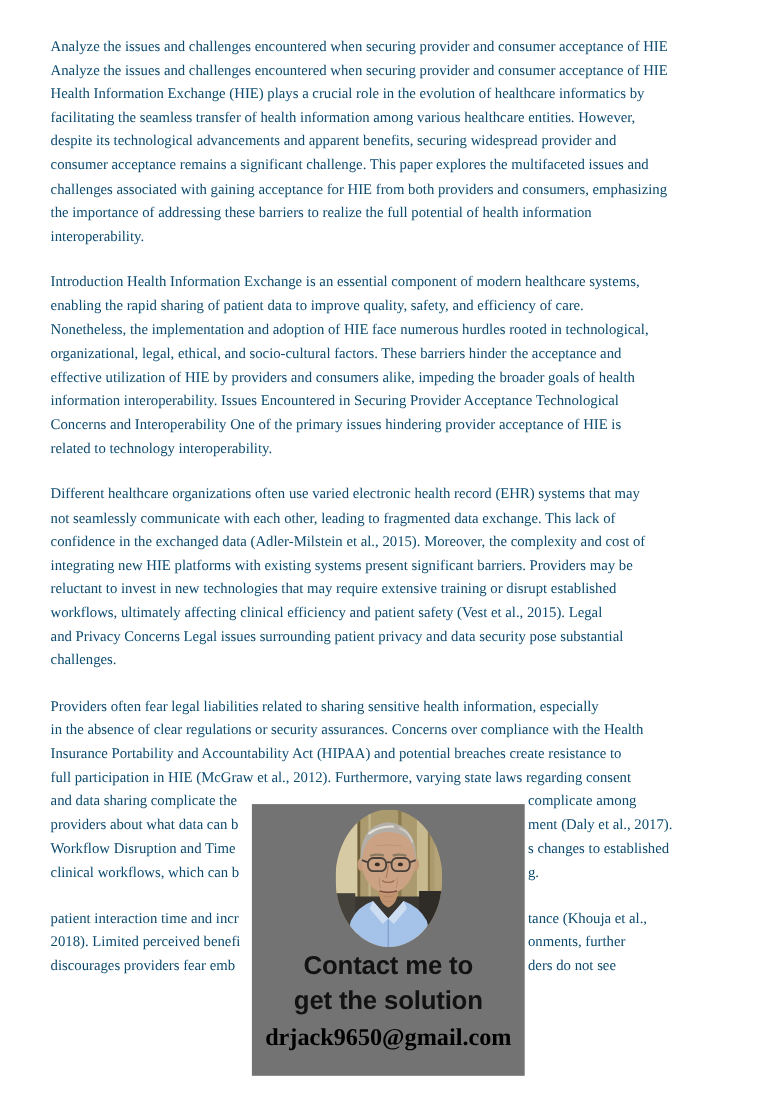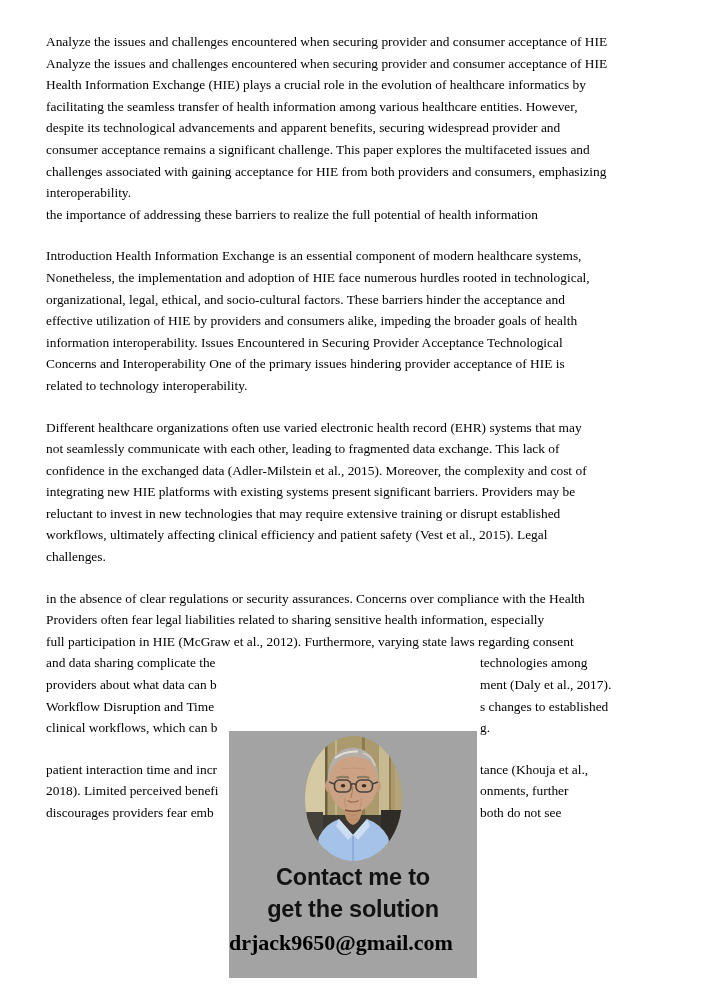--- a/index.html
+++ b/index.html
@@ -23,75 +23,78 @@
     border-radius:50%;overflow:hidden;
   }
   .photo-oval svg{display:block;}
   .promo-heading{
     position:absolute;left:0;top:130px;width:100%;text-align:center;
     font-family:"Liberation Sans","DejaVu Sans",sans-serif;
     font-weight:700;font-size:23.5px;line-height:32px;color:#121212;
     letter-spacing:-0.2px;
   }
   .promo-email{
-    position:absolute;left:0;top:198px;width:100%;
+    position:absolute;left:0;top:198px;width:100%;text-align:center;
     font-family:"Liberation Serif","DejaVu Serif",serif;
     font-weight:700;font-size:22px;line-height:27px;color:#000000;
   }
 </style>
 </head>
 <body style="background: rgb(255, 255, 255);">
 
-<div class="page-text" style="color: #000000;">
+<div class="page-text" style="color: #0c4a6e;">
     <div class="para">
       <div class="line">Analyze the issues and challenges encountered when securing provider and consumer acceptance of HIE</div>
       <div class="line">Analyze the issues and challenges encountered when securing provider and consumer acceptance of HIE</div>
       <div class="line">Health Information Exchange (HIE) plays a crucial role in the evolution of healthcare informatics by</div>
       <div class="line">facilitating the seamless transfer of health information among various healthcare entities. However,</div>
       <div class="line">despite its technological advancements and apparent benefits, securing widespread provider and</div>
       <div class="line">consumer acceptance remains a significant challenge. This paper explores the multifaceted issues and</div>
       <div class="line">challenges associated with gaining acceptance for HIE from both providers and consumers, emphasizing</div>
+      <div class="line">the importance of addressing these barriers to realize the full potential of health information</div>
       <div class="line">interoperability.</div>
-      <div class="line">the importance of addressing these barriers to realize the full potential of health information</div>
     </div>
     <div class="para">
       <div class="line">Introduction Health Information Exchange is an essential component of modern healthcare systems,</div>
+      <div class="line">enabling the rapid sharing of patient data to improve quality, safety, and efficiency of care.</div>
       <div class="line">Nonetheless, the implementation and adoption of HIE face numerous hurdles rooted in technological,</div>
       <div class="line">organizational, legal, ethical, and socio-cultural factors. These barriers hinder the acceptance and</div>
       <div class="line">effective utilization of HIE by providers and consumers alike, impeding the broader goals of health</div>
       <div class="line">information interoperability. Issues Encountered in Securing Provider Acceptance Technological</div>
       <div class="line">Concerns and Interoperability One of the primary issues hindering provider acceptance of HIE is</div>
       <div class="line">related to technology interoperability.</div>
     </div>
     <div class="para">
       <div class="line">Different healthcare organizations often use varied electronic health record (EHR) systems that may</div>
       <div class="line">not seamlessly communicate with each other, leading to fragmented data exchange. This lack of</div>
       <div class="line">confidence in the exchanged data (Adler-Milstein et al., 2015). Moreover, the complexity and cost of</div>
       <div class="line">integrating new HIE platforms with existing systems present significant barriers. Providers may be</div>
       <div class="line">reluctant to invest in new technologies that may require extensive training or disrupt established</div>
       <div class="line">workflows, ultimately affecting clinical efficiency and patient safety (Vest et al., 2015). Legal</div>
+      <div class="line">and Privacy Concerns Legal issues surrounding patient privacy and data security pose substantial</div>
       <div class="line">challenges.</div>
     </div>
     <div class="para">
+      <div class="line">Providers often fear legal liabilities related to sharing sensitive health information, especially</div>
       <div class="line">in the absence of clear regulations or security assurances. Concerns over compliance with the Health</div>
-      <div class="line">Providers often fear legal liabilities related to sharing sensitive health information, especially</div>
+      <div class="line">Insurance Portability and Accountability Act (HIPAA) and potential breaches create resistance to</div>
       <div class="line">full participation in HIE (McGraw et al., 2012). Furthermore, varying state laws regarding consent</div>
-      <div class="line"><span>and data sharing complicate the</span><span class="right-frag">technologies among</span></div>
+      <div class="line"><span>and data sharing complicate the</span><span class="right-frag">complicate among</span></div>
       <div class="line"><span>providers about what data can b</span><span class="right-frag">ment (Daly et al., 2017).</span></div>
       <div class="line"><span>Workflow Disruption and Time</span><span class="right-frag">s changes to established</span></div>
       <div class="line"><span>clinical workflows, which can b</span><span class="right-frag">g.</span></div>
     </div>
     <div class="para">
       <div class="line"><span>patient interaction time and incr</span><span class="right-frag">tance (Khouja et al.,</span></div>
       <div class="line"><span>2018). Limited perceived benefi</span><span class="right-frag">onments, further</span></div>
-      <div class="line"><span>discourages providers fear emb</span><span class="right-frag">both do not see</span></div>
+      <div class="line"><span>discourages providers fear emb</span><span class="right-frag">ders do not see</span></div>
     </div>
   </div>
 
-<div class="promo" style="background: #a3a3a3;">
+<div class="promo" style="background: #737373;">
   <div class="photo-oval">
     <svg width="97" height="125" viewBox="0 0 97 125">
 
       <rect x="0" y="0" width="97" height="125" fill="#ab9a6e"></rect>
       <rect x="0" y="0" width="20" height="125" fill="#d5caa4"></rect>
       <rect x="20" y="0" width="2.5" height="125" fill="#6e5f3c"></rect>
       <rect x="30" y="0" width="2" height="125" fill="#c2b58a"></rect>
       <rect x="57" y="0" width="3" height="125" fill="#8d7b50"></rect>
       <rect x="74" y="0" width="10" height="125" fill="#c8ba90"></rect>
       <rect x="84" y="0" width="2" height="125" fill="#8d7b50"></rect>

